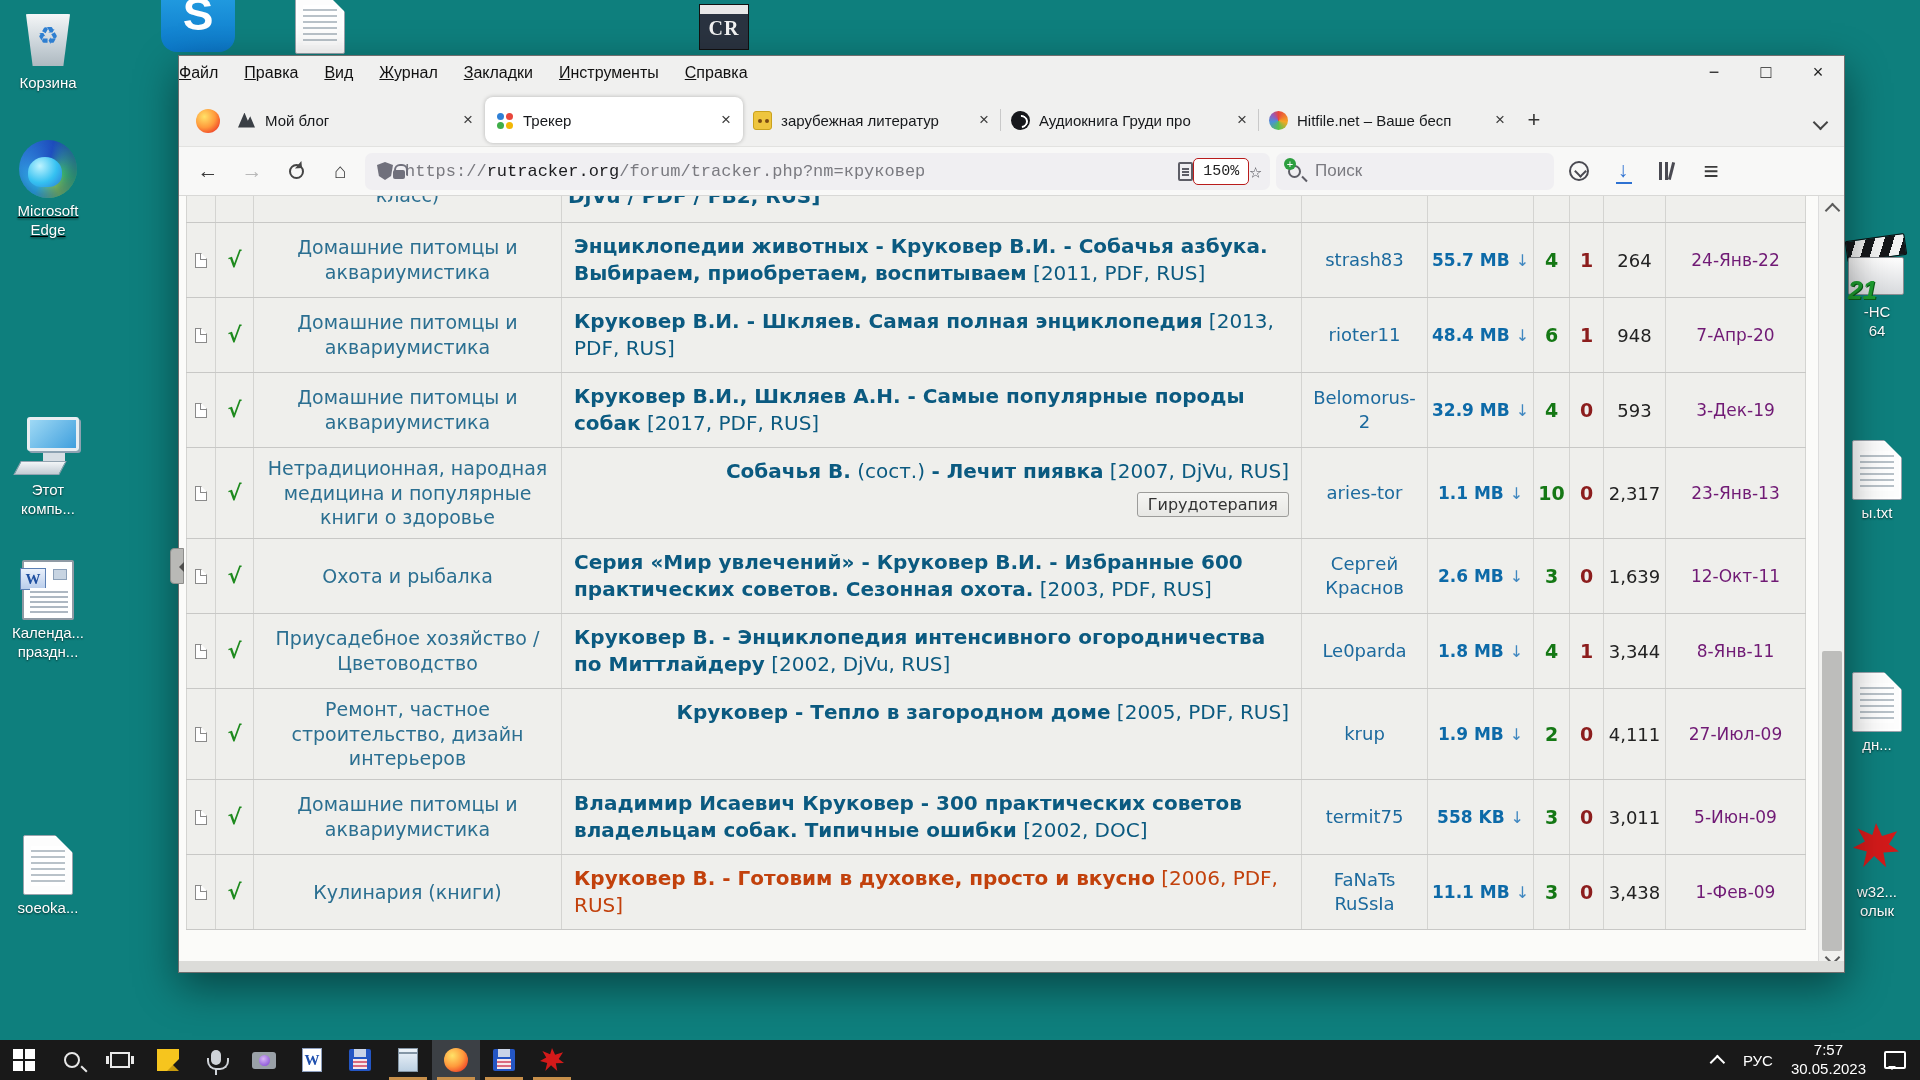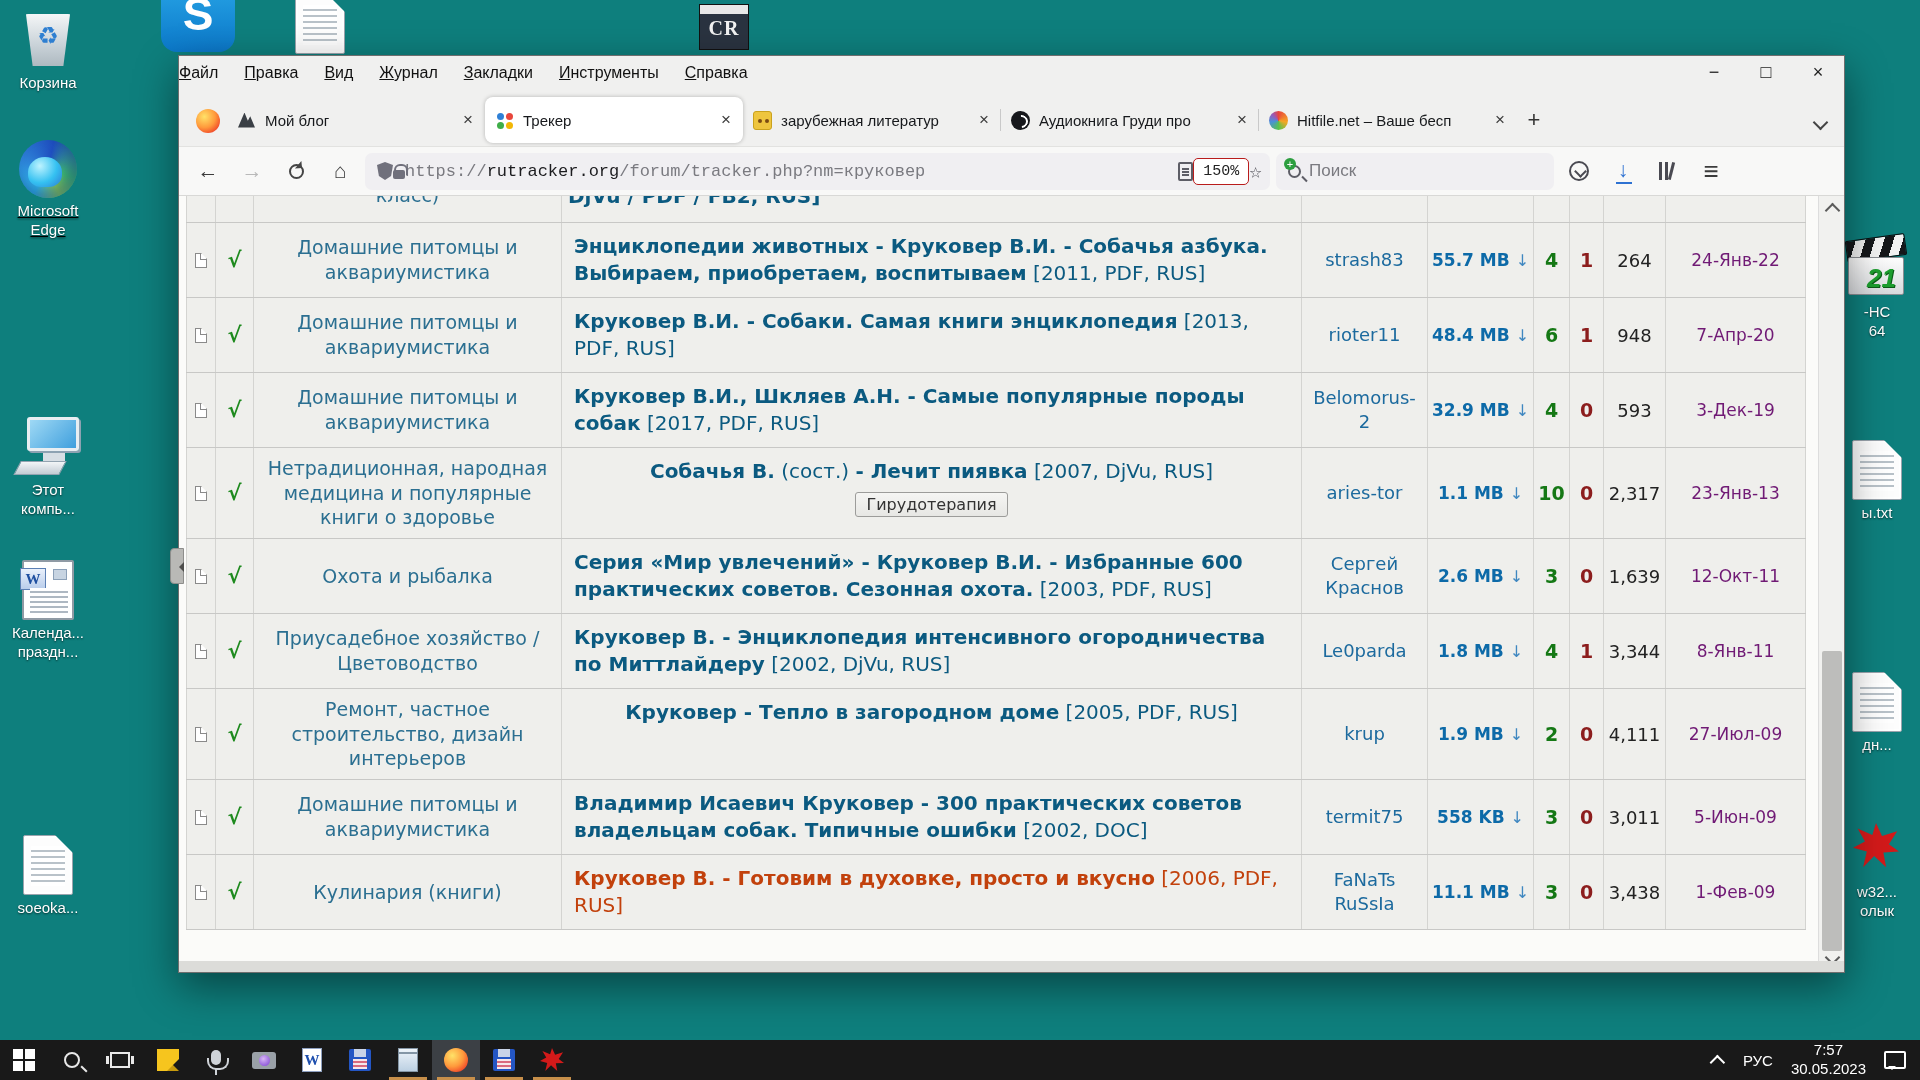--- a/index.html
+++ b/index.html
@@ -28,21 +28,21 @@
   .art-worddoc .pic { position:absolute; right:5px; top:7px; width:14px; height:11px; background:#c7d4e2; border:1px solid #8ba0b8; }
   .art-worddoc .ln { position:absolute; left:6px; top:26px; width:38px; height:28px; background:repeating-linear-gradient(#fff 0 3px,#aeb8c2 3px 5px); }
   .art-skype { width:74px; height:74px; border-radius:16px; background:linear-gradient(180deg,#29a7e8,#0b78c9); }
   .art-skype:after { content:'S'; position:absolute; inset:0; color:#fff; font-size:46px; font-weight:bold; text-align:center; line-height:72px; }
   .art-cr { width:50px; height:46px; background:#2a3340; border:1px solid #111; }
   .art-cr:before { content:''; position:absolute; left:0; top:0; width:100%; height:9px; background:#e8e8e8; }
   .art-cr:after { content:'CR'; position:absolute; left:0; top:12px; width:100%; text-align:center; color:#f2f2f2; font-weight:bold; font-size:20px; font-family:"Liberation Serif",serif; letter-spacing:1px; }
   .art-mpc { width:66px; height:64px; }
   .art-mpc .top { position:absolute; left:2px; top:2px; width:60px; height:22px; background:repeating-linear-gradient(115deg,#15171a 0 9px,#f2f2f2 9px 18px); border:1px solid #0c0d0f; transform:rotate(-8deg); border-radius:2px; }
   .art-mpc .bot { position:absolute; left:4px; top:22px; width:56px; height:38px; background:linear-gradient(#fdfdfd,#d8dadd); border:1px solid #8a8d92; border-radius:2px; }
-  .art-mpc .n21 { position:absolute; left:4px; top:28px; width:48px; text-align:right; font-size:26px; font-weight:bold; font-style:italic; color:#1d9e2f; text-shadow:1px 1px 0 #0b5d18; }
+  .art-mpc .n21 { position:absolute; left:4px; top:40px; width:48px; text-align:left; font-size:26px; font-weight:bold; font-style:italic; color:#1d9e2f; text-shadow:1px 1px 0 #0b5d18; }
   .art-redstar { width:64px; height:64px; }
   .art-redstar:after { content:''; position:absolute; left:8px; top:8px; width:46px; height:46px; background:#d31a1a; clip-path:polygon(50% 0,63% 28%,96% 18%,78% 46%,100% 62%,66% 64%,72% 96%,46% 72%,22% 96%,30% 62%,0 54%,26% 40%,10% 12%,42% 26%); }
 
   .dicon-right { width:78px; }
 
   
   #taskbar { position:absolute; left:0; bottom:0; width:1920px; height:40px; background:#191919; display:flex; align-items:stretch; z-index:60; }
   .tb-left { display:flex; align-items:stretch; }
   .tb-btn { width:48px; display:flex; align-items:center; justify-content:center; position:relative; cursor:pointer; }
   .tb-btn.active-app { background:#3c4045; }
@@ -122,39 +122,39 @@
   #urltext .dom { color:#1c1c1f; }
   .reader { width:15px; height:19px; border:2px solid #5d5d66; border-radius:2px; position:relative; }
   .reader:after { content:''; position:absolute; left:2px; top:3px; width:7px; height:9px; background:repeating-linear-gradient(#f0eff2 0 1px,#5d5d66 1px 3px); }
   .zoom-pill { background:#fff; border:1px solid #b91c1c; border-radius:5px; font-size:15px; color:#222; padding:4px 9px; cursor:pointer; }
   .star { font-size:21px; color:#4a4a52; cursor:pointer; }
 
   #searchbar { flex:0 0 278px; height:37px; background:#f0eff2; border-radius:7px; display:flex; align-items:center; padding:0 12px; gap:8px; }
   .mag { width:13px; height:13px; border:2px solid #5d5d66; border-radius:50%; position:relative; }
   .mag:before { content:''; position:absolute; left:11px; top:11px; width:7px; height:2px; background:#5d5d66; transform:rotate(45deg); }
   .mag:after { content:'+'; position:absolute; left:-6px; top:-9px; width:12px; height:12px; background:#2c9e3f; color:#fff; border-radius:50%; font-size:11px; line-height:12px; text-align:center; }
-  #searchbar input { border:none; background:transparent; outline:none; font-size:17px; color:#222; width:180px; font-family:"Liberation Sans",sans-serif; }
+  #searchbar input { border:none; background:transparent; outline:none; font-size:17px; color:#222; width:180px; font-family:"Liberation Sans",sans-serif;margin-left:6px; }
   #searchbar input::placeholder { color:#7a7a80; }
 
   .pocket { width:20px; height:20px; border:2px solid #4a4a52; border-radius:50%; position:relative; }
   .pocket:after { content:''; position:absolute; left:5px; top:4px; width:7px; height:7px; border-right:2px solid #4a4a52; border-bottom:2px solid #4a4a52; transform:rotate(45deg); }
   .dlarrow { color:#2e72d2; font-size:21px; line-height:1; position:relative; top:-2px; }
   .dlarrow:after { content:''; position:absolute; left:-2px; bottom:-4px; width:16px; height:2px; background:#2e72d2; }
   .library { width:18px; height:20px; position:relative; }
   .library:before { content:''; position:absolute; left:1px; top:1px; width:3px; height:18px; background:#4a4a52; box-shadow:6px 0 0 #4a4a52; }
   .library:after { content:''; position:absolute; left:12px; top:1px; width:3px; height:18px; background:#4a4a52; transform:rotate(14deg); }
   .burger { font-size:26px; color:#3c3c3c; line-height:1; }
 
   
   #content { flex:1; position:relative; background:#fbfbf9; overflow:hidden; }
   #tablewrap { position:absolute; left:7px; top:0; width:1620px; }
   .trow { display:grid; grid-template-columns:30px 38px 308px 740px 126px 106px 36px 34px 62px 140px; background:#efefec; border-bottom:1px solid #c8c8c6; }
   .tcell { border-right:1px solid #d4d4d1; padding:8px 6px; display:flex; align-items:center; justify-content:center; text-align:center; font-family:"DejaVu Sans",sans-serif; }
   .tcell:first-child { border-left:1px solid #d4d4d1; }
-  .c-title { justify-content:flex-start; text-align:left; flex-direction:column; align-items:center; padding:10px 12px; }
+  .c-title { justify-content:flex-start; text-align:left; flex-direction:column; align-items:flex-end; padding:10px 12px; }
   .doc-ico { width:12px; height:15px; background:#fff; border:1px solid #8a8a8a; position:relative; cursor:pointer; }
   .doc-ico:after { content:''; position:absolute; right:-1px; top:-1px; border:3px solid transparent; border-top-color:#efefec; border-right-color:#efefec; box-shadow:-1px 1px 0 #8a8a8a; }
   .chk { color:#1e8a1e; font-size:21px; font-weight:bold; font-family:"DejaVu Sans",sans-serif; }
   .cat-link { color:#2b6f91; font-size:19px; line-height:1.3; cursor:pointer; }
   .title-link { font-size:20px; line-height:1.35; color:#0b5a80; cursor:pointer; }
   .title-link b { font-weight:bold; }
   .trow.visited .title-link { color:#c2410c; }
   .row-tag { display:inline-block; margin-top:7px; font-size:16px; color:#333; background:linear-gradient(#f5f5f3,#e7e7e4); border:1px solid #9c9c9a; border-radius:3px; padding:2px 10px; cursor:pointer; font-family:"DejaVu Sans",sans-serif; }
   .auth-link { color:#1c6a9e; font-size:18px; line-height:1.35; cursor:pointer; word-break:break-word; }
   .size-link { color:#0d6aa8; font-size:17px; font-weight:bold; cursor:pointer; white-space:nowrap; }
@@ -383,21 +383,21 @@
             <div class="tcell">
               <span class="doc-ico"></span>
             </div>
             <div class="tcell">
               <span class="chk">√</span>
             </div>
             <div class="tcell">
               <span class="cat-link">Домашние питомцы и аквариумистика</span>
             </div>
             <div class="tcell c-title">
-              <span class="title-link"><b>Круковер В.И. - Собаки. Самая книги энциклопедия</b><span> [2013, PDF, RUS]</span></span>
+              <span class="title-link"><b>Круковер В.И. - Шкляев. Самая полная энциклопедия</b><span> [2013, PDF, RUS]</span></span>
             </div>
             <div class="tcell">
               <span class="auth-link">rioter11</span>
             </div>
             <div class="tcell">
               <span class="size-link">48.4 MB <span class="ar">↓</span></span>
             </div>
             <div class="tcell c-se">6</div>
             <div class="tcell c-le">1</div>
             <div class="tcell c-dl">948</div>

